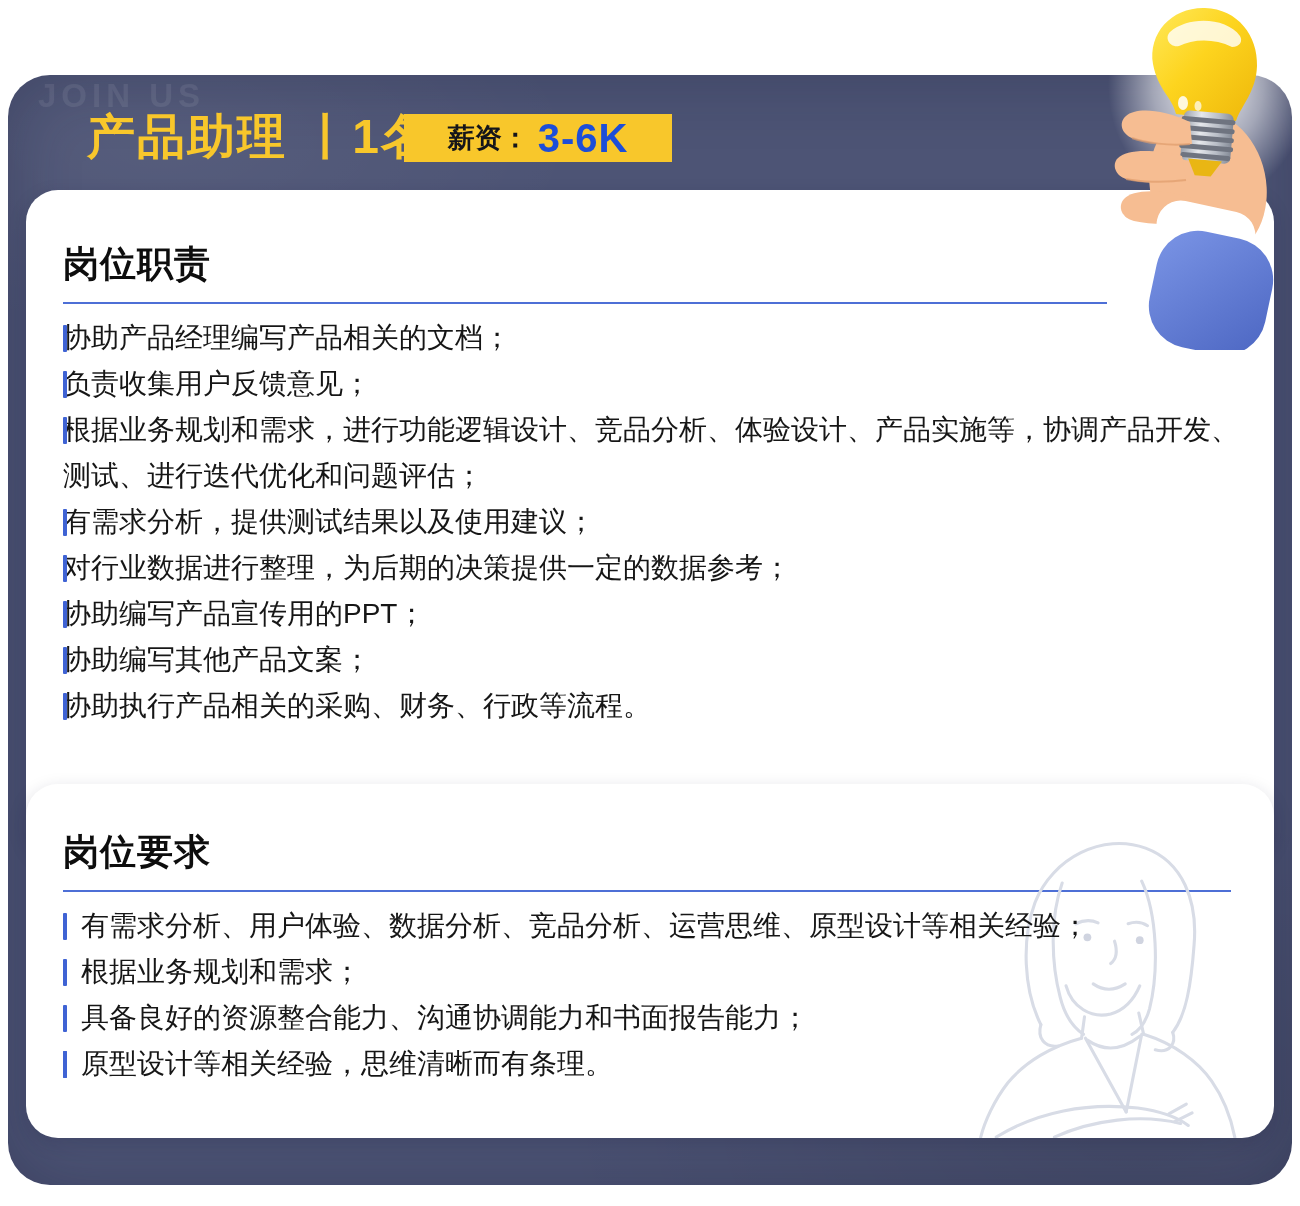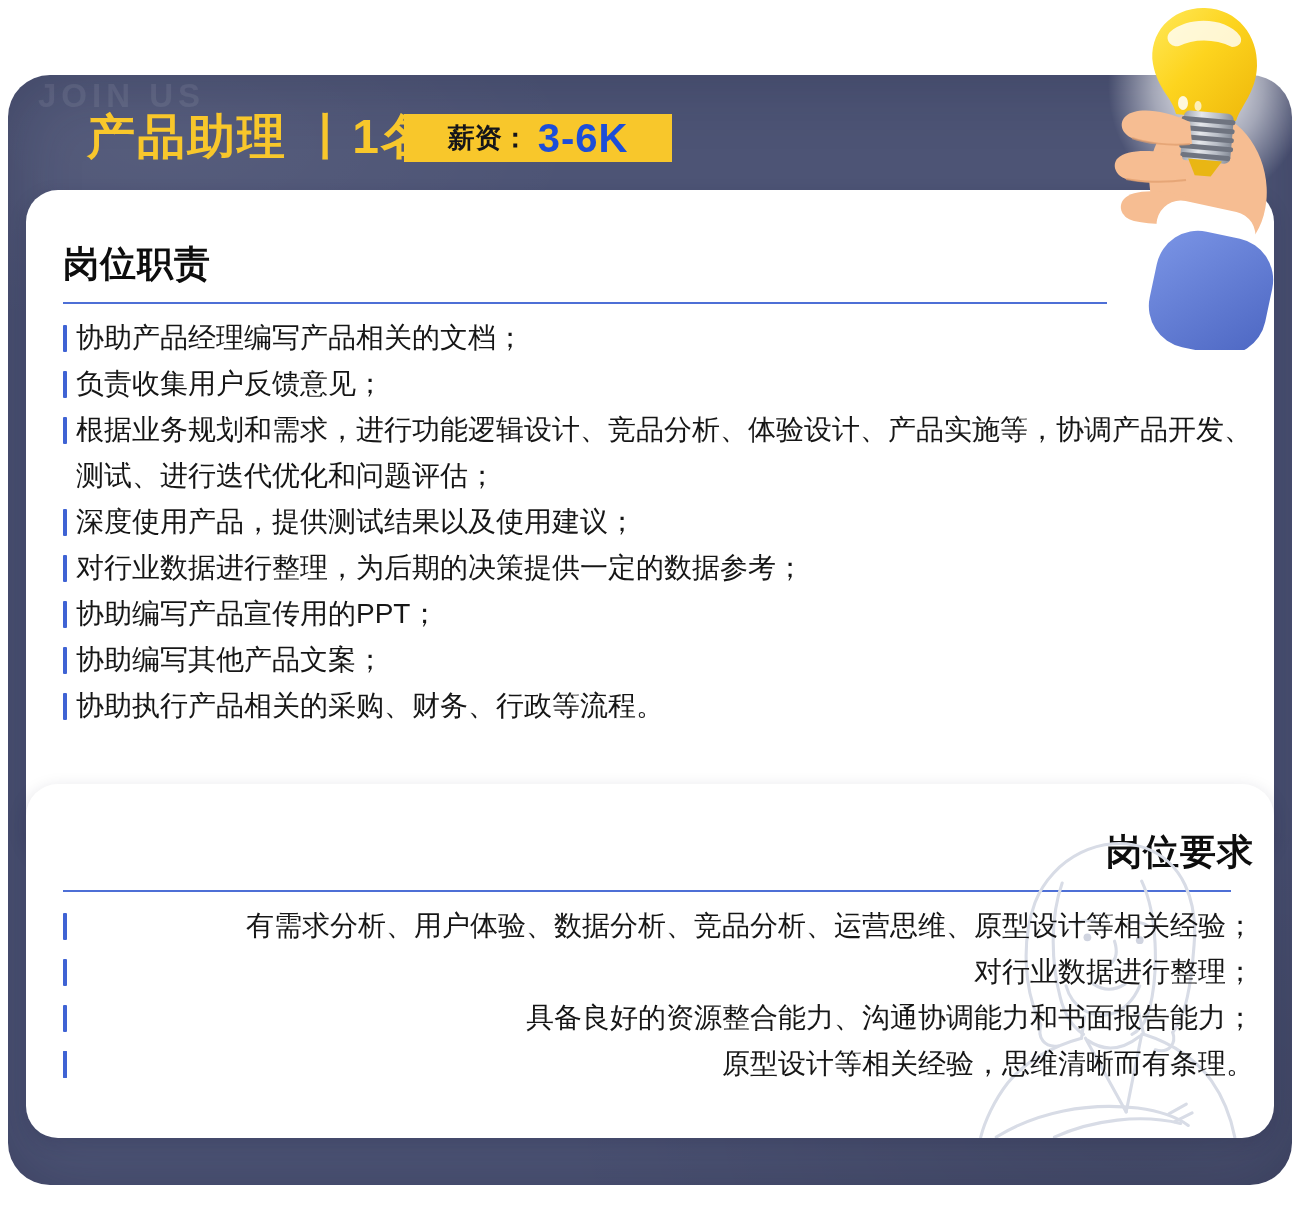--- a/index.html
+++ b/index.html
@@ -77,21 +77,21 @@
     left: 18px;
     width: 1248px;
     background: #ffffff;
     border-radius: 32px;
     overflow: hidden;
     box-shadow: 0 6px 18px rgba(25,30,60,0.18);
   }
   .card-1 { top: 115px; height: 666px; }
   .card-2 { top: 709px; height: 354px; }
   .card-inner { position: relative; padding: 50px 20px 0 37px; height: 100%; }
-  .card-2 .card-inner { padding-top: 44px; text-align: right; }
+  .card-2 .card-inner { padding-top: 44px; }
   .card-heading {
     font-size: 36px;
     font-weight: 800;
     letter-spacing: 1px;
     color: #0d0d0d;
   }
   .rule {
     height: 2px;
     margin-top: 13px;
     background: #4d6fd6;
@@ -101,21 +101,21 @@
   .joblist {
     list-style: none;
     margin-top: 11px;
     width: 1191px;
     font-size: 28px;
     line-height: 46px;
     color: #161616;
     position: relative;
     z-index: 2;
   }
-  .joblist li { position: relative; padding-left: 13px; }
+  .joblist li { position: relative; }
   .card-2 .joblist li { padding-left: 18px; }
   .bar {
     position: absolute;
     left: 0; top: 10px;
     width: 4px; height: 27px;
     background: #3f63d4;
     border-radius: 1px;
   }
   .hand-illustration {
     position: absolute;
@@ -147,36 +147,36 @@
     </div>
 
     <section class="card card-1">
       <div class="card-inner">
         <h2 class="card-heading">岗位职责</h2>
         <div class="rule rule-1"></div>
         <ul class="joblist">
           <li><span class="bar"></span><span>协助产品经理编写产品相关的文档；</span></li>
           <li><span class="bar"></span><span>负责收集用户反馈意见；</span></li>
           <li><span class="bar"></span><span>根据业务规划和需求，进行功能逻辑设计、竞品分析、体验设计、产品实施等，协调产品开发、测试、进行迭代优化和问题评估；</span></li>
-          <li><span class="bar"></span><span>深度使用产品，提供测试结果以及使用建议；</span></li>
+          <li><span class="bar"></span><span>有需求分析，提供测试结果以及使用建议；</span></li>
           <li><span class="bar"></span><span>对行业数据进行整理，为后期的决策提供一定的数据参考；</span></li>
           <li><span class="bar"></span><span>协助编写产品宣传用的PPT；</span></li>
           <li><span class="bar"></span><span>协助编写其他产品文案；</span></li>
           <li><span class="bar"></span><span>协助执行产品相关的采购、财务、行政等流程。</span></li>
         </ul>
       </div>
     </section>
 
     <section class="card card-2">
       <div class="card-inner">
         <h2 class="card-heading">岗位要求</h2>
         <div class="rule rule-2"></div>
         <ul class="joblist">
           <li><span class="bar"></span><span>有需求分析、用户体验、数据分析、竞品分析、运营思维、原型设计等相关经验；</span></li>
-          <li><span class="bar"></span><span>对行业数据进行整理；</span></li>
+          <li><span class="bar"></span><span>根据业务规划和需求；</span></li>
           <li><span class="bar"></span><span>具备良好的资源整合能力、沟通协调能力和书面报告能力；</span></li>
           <li><span class="bar"></span></li>
           <li><span class="bar"></span><span>原型设计等相关经验，思维清晰而有条理。</span></li>
         </ul>
 
         <svg class="woman-illustration" viewBox="0 0 330 324">
           <g fill="none" stroke="#d8dce6" stroke-width="3.2" stroke-linecap="round">
             <path d="M104,208 C86,172 84,120 98,82 C116,36 168,10 212,26 C250,40 266,80 262,126 C259,166 254,198 240,216"></path>
             <path d="M126,62 C114,96 114,142 124,180 C128,196 136,210 148,218"></path>
             <path d="M208,60 C224,94 226,152 216,192 C212,206 206,214 198,218"></path>

